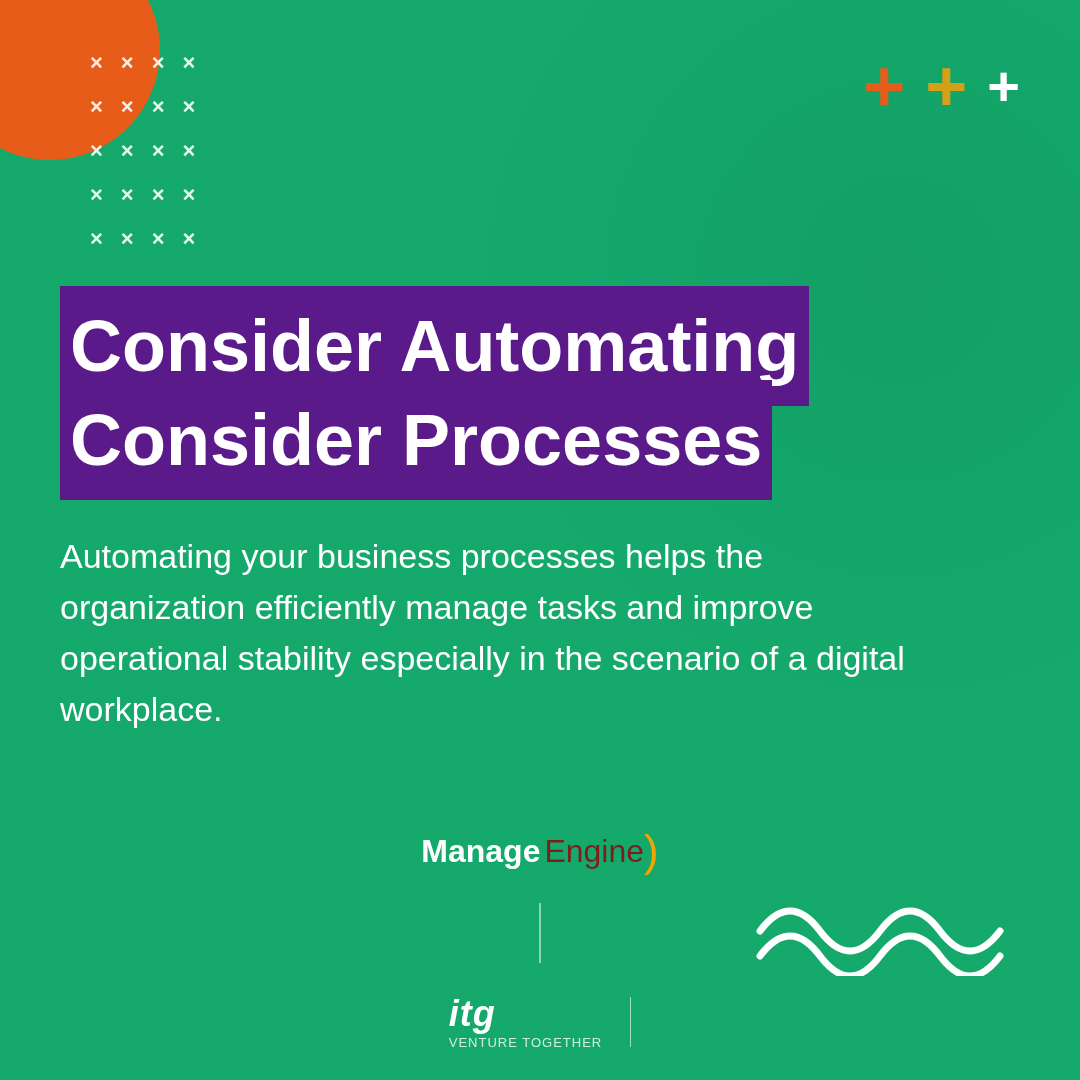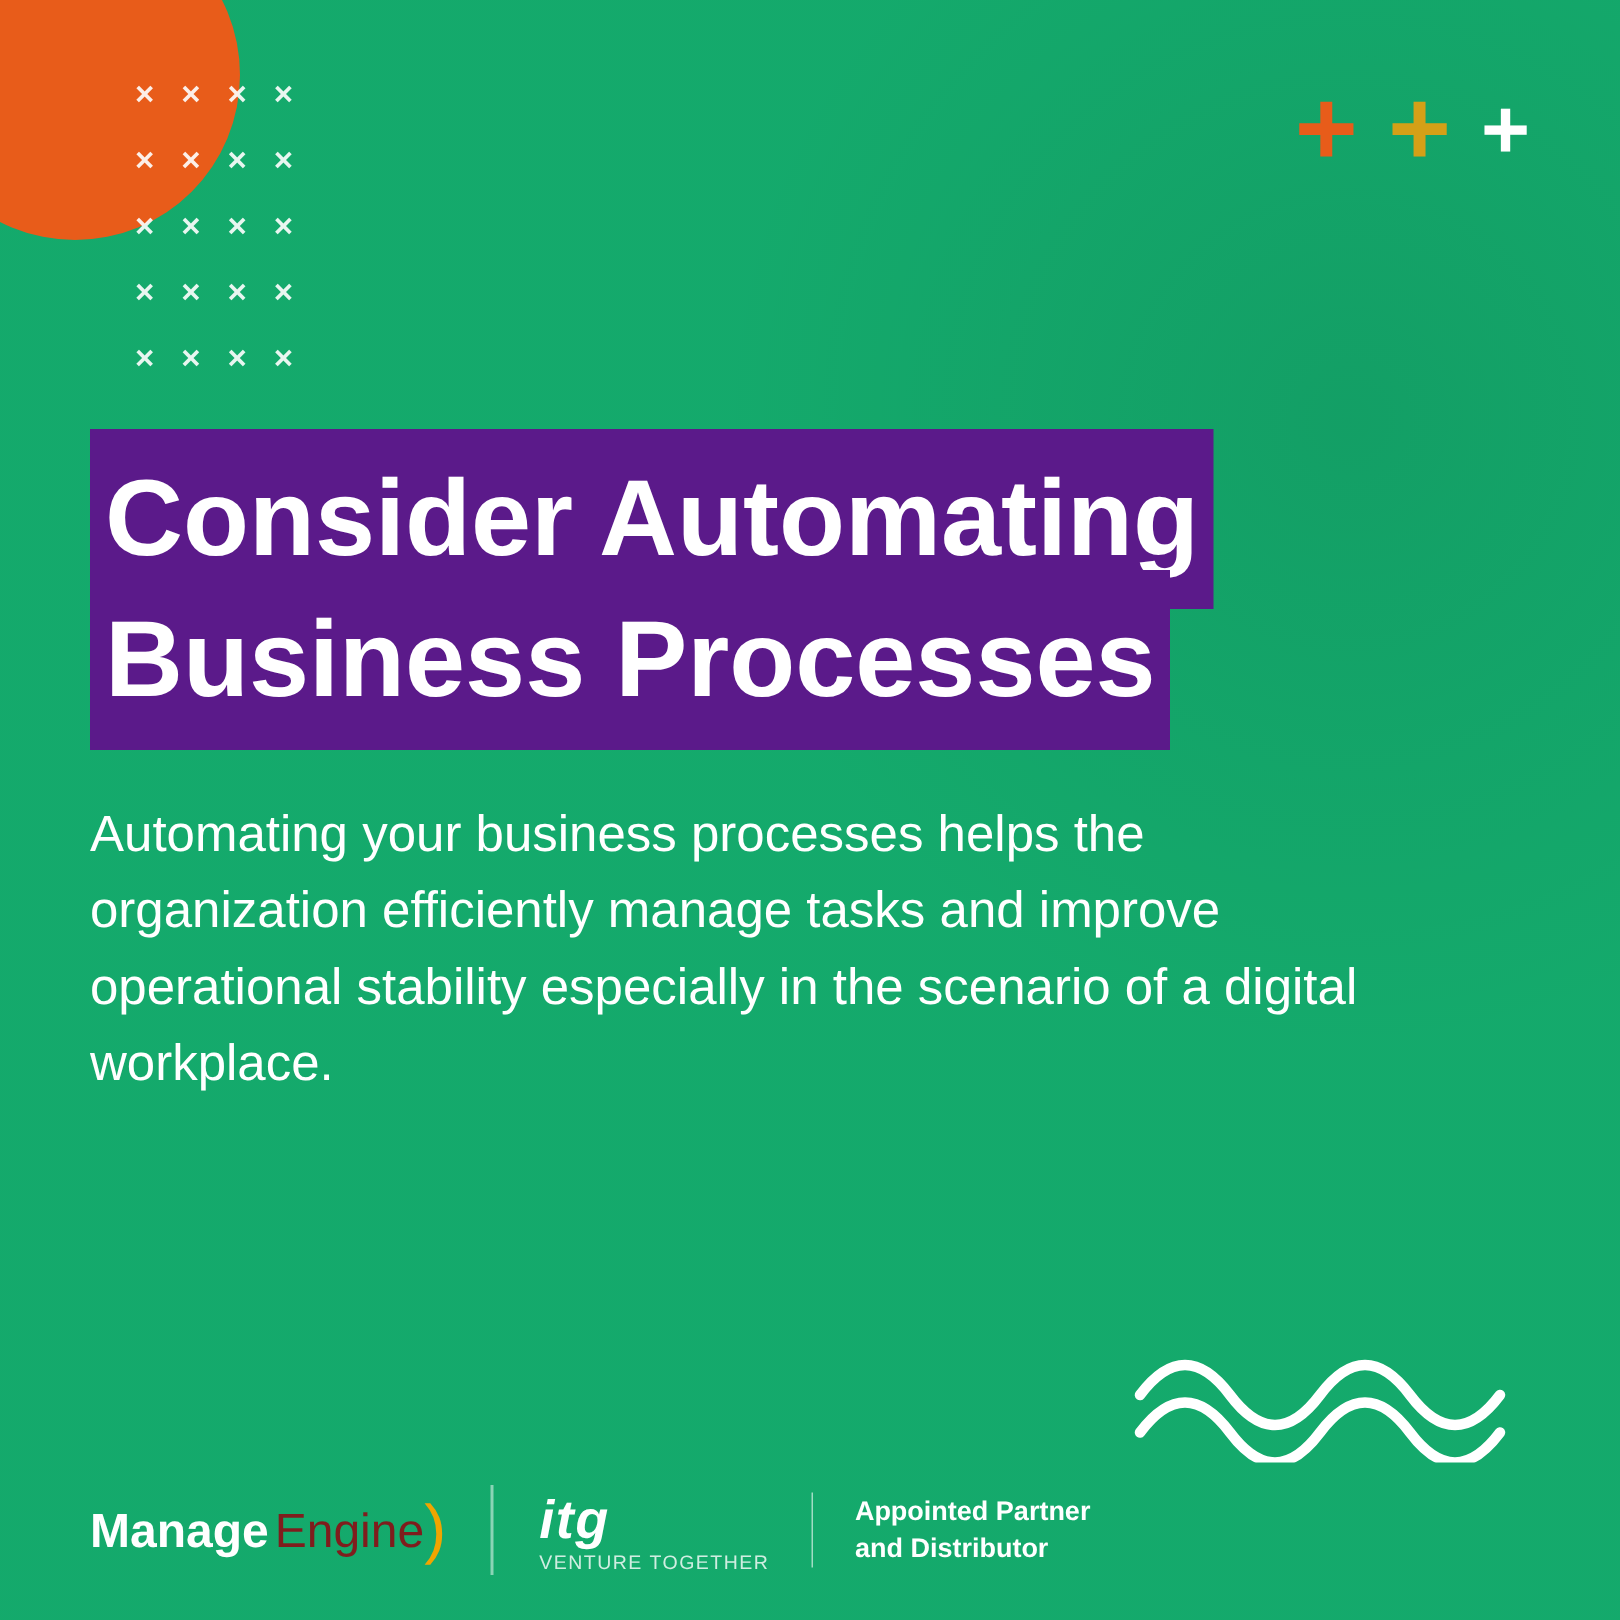--- a/index.html
+++ b/index.html
@@ -129,20 +129,21 @@
     
     .footer {
       position: absolute;
       bottom: 30px;
       left: 60px;
       right: 60px;
       z-index: 3;
       display: flex;
       align-items: center;
       gap: 30px;
+      flex-direction: column;
     }
 
     .manage-engine-logo {
       display: flex;
       align-items: center;
       gap: 4px;
     }
 
     .me-text-manage {
       color: white;
@@ -269,21 +270,21 @@
     <span class="plus-large plus-orange">+</span>
     <span class="plus-large plus-gold">+</span>
     <span class="plus-large plus-white" style="font-size:56px;">+</span>
   </div>
 
   <div class="main-content">
 
     <div class="title-wrapper">
       <span class="title-text">Consider Automating</span>
       <br>
-      <span class="title-text">Business Processes</span>
+      <span class="title-text">Consider Processes</span>
     </div>
 
     <p class="description">Automating your business processes helps the organization efficiently manage tasks and improve operational stability especially in the scenario of a digital workplace.</p>
 
   </div>
 
   <div class="wave-decoration">
     <svg class="wave-svg" viewBox="0 0 280 80" fill="none" xmlns="http://www.w3.org/2000/svg">
       <path d="M10 60 Q40 20 70 60 Q100 100 130 60 Q160 20 190 60 Q220 100 250 60" stroke="white" stroke-width="7" fill="none" stroke-linecap="round"></path>
       <path d="M10 35 Q40 -5 70 35 Q100 75 130 35 Q160 -5 190 35 Q220 75 250 35" stroke="white" stroke-width="7" fill="none" stroke-linecap="round"></path>
@@ -299,21 +300,17 @@
     </div>
 
     <div class="divider-line"></div>
 
     <div class="itg-section">
       <div class="itg-logo">
         <span class="itg-text" style="font-style:italic; font-weight:900; font-size:36px; color:white;">itg</span>
         <span class="itg-tagline">venture together</span>
       </div>
       <div class="itg-divider"></div>
-      <div>
-        <div class="appointed-text">Appointed Partner</div>
-        <div class="appointed-text">and Distributor</div>
-      </div>
     </div>
 
   </div>
 
 </div>
 
 </body></html>

